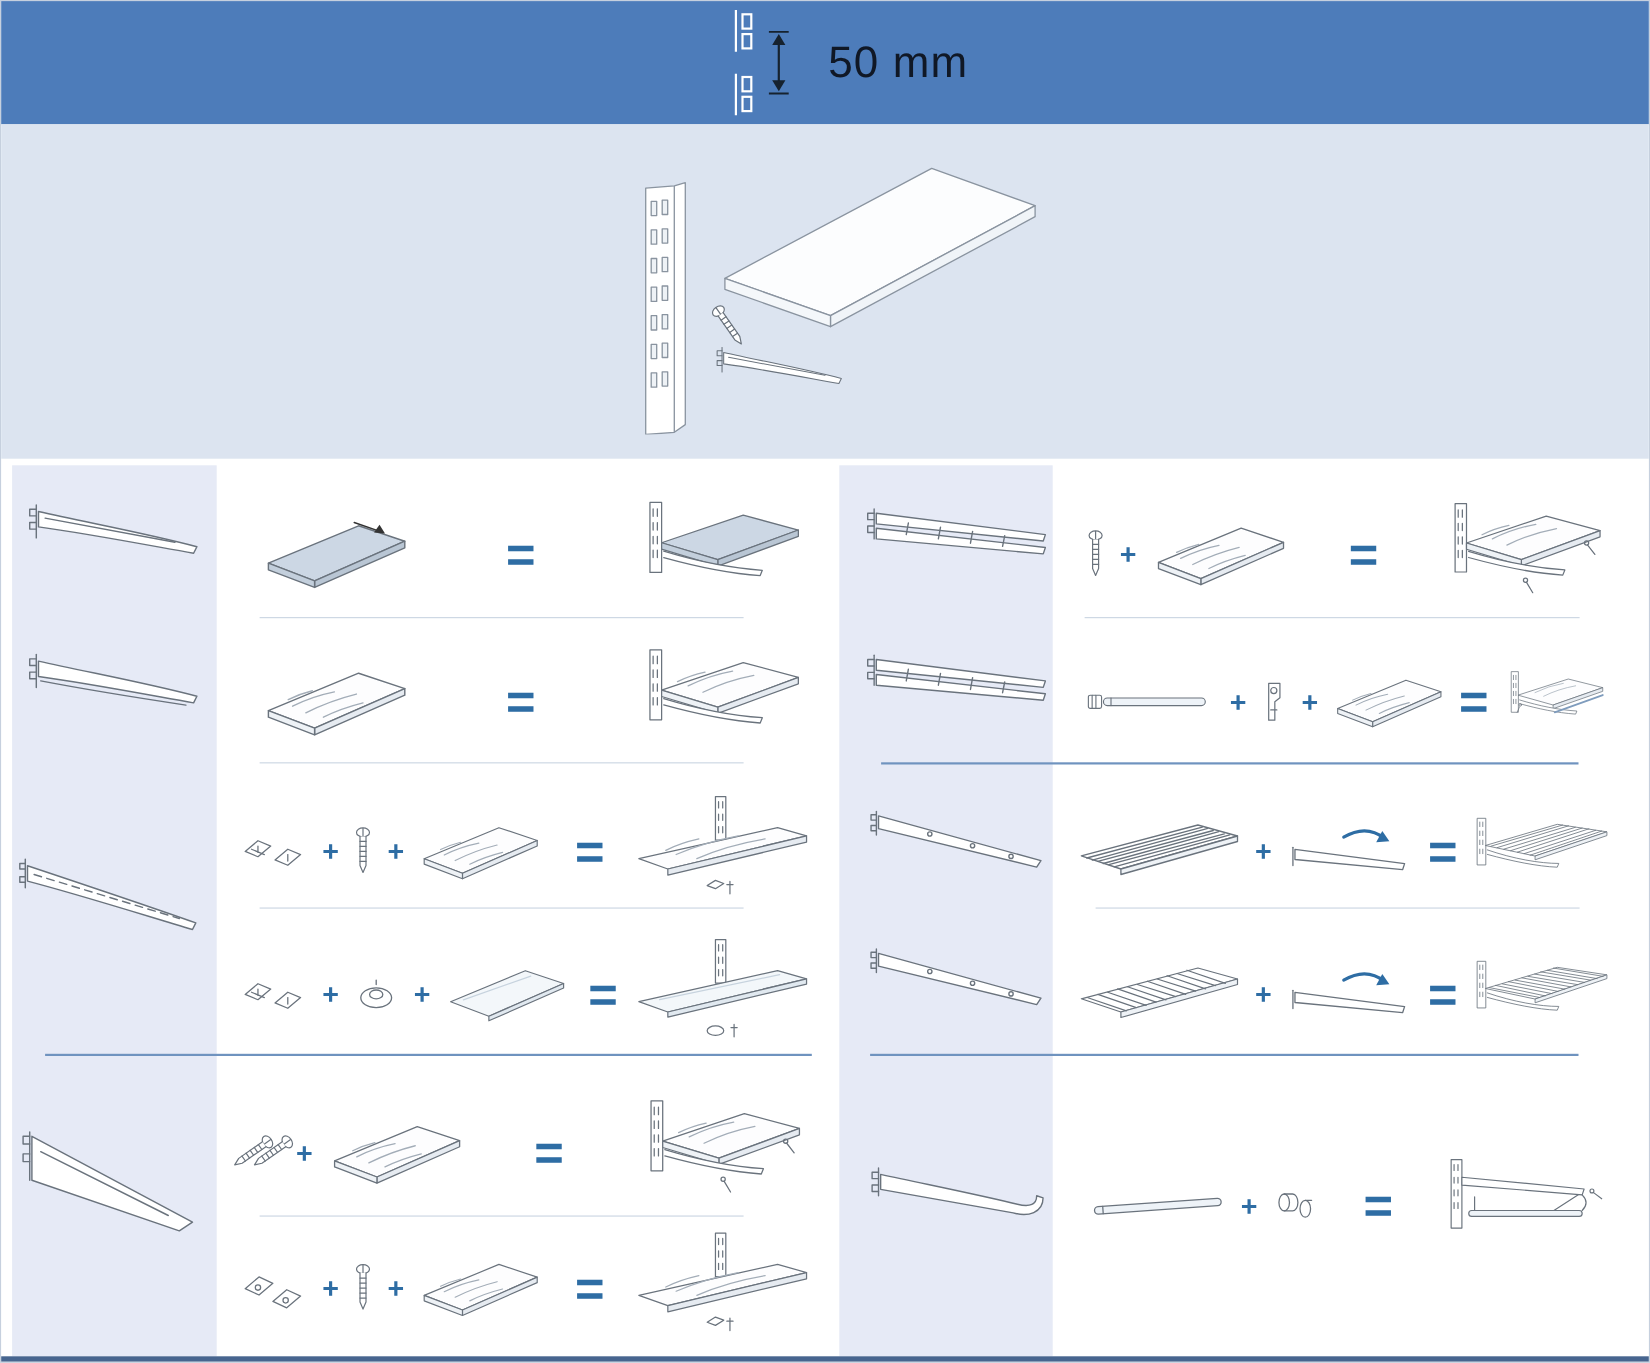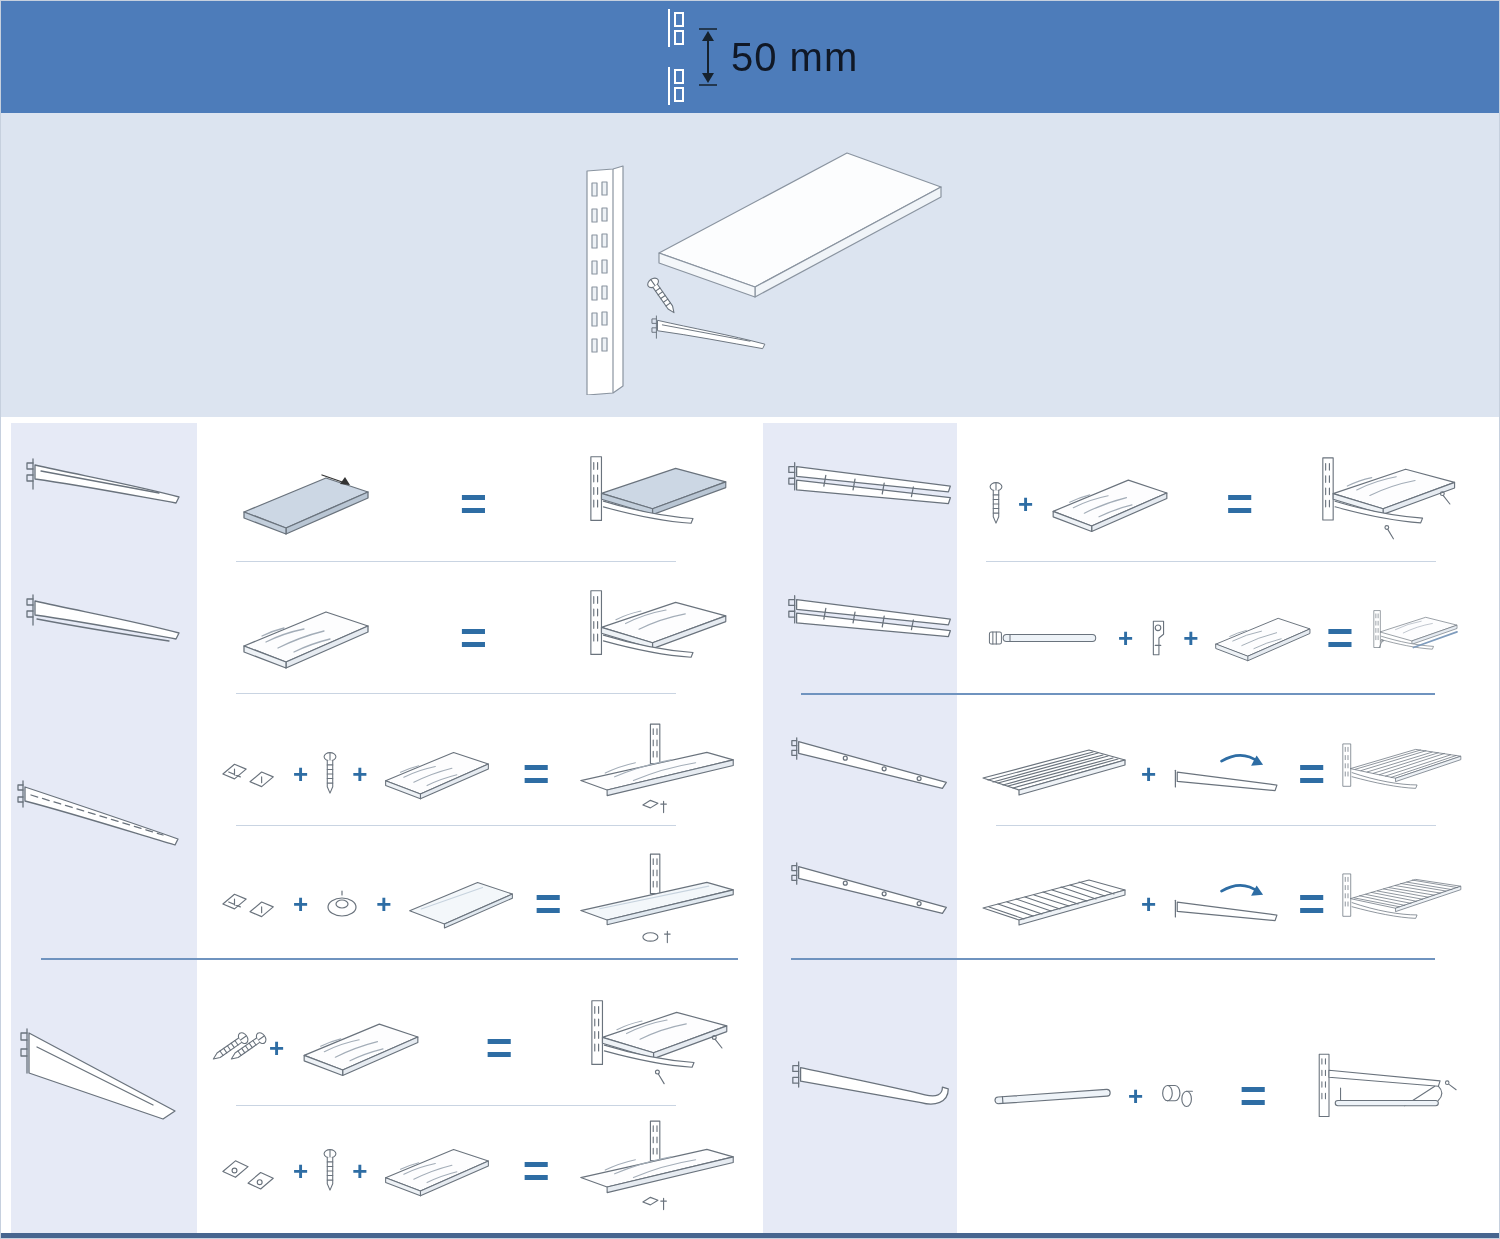--- a/index.html
+++ b/index.html
@@ -1,19 +1,19 @@
 <!DOCTYPE html>
 <html><head>
 <meta charset="utf-8">
 <style>
   html,body{margin:0;padding:0;background:#fff;font-family:"Liberation Sans",sans-serif;}
   .page{position:relative;width:1500px;height:1239px;background:#ffffff;border:1px solid #c6d0de;box-sizing:border-box;overflow:hidden;}
   .header{position:absolute;left:0;top:0;width:100%;height:112px;background:#4d7cba;}
   .measure-wrap{position:absolute;left:660px;top:8px;height:96px;display:flex;align-items:center;}
-  .mm{font-size:40px;color:#101826;margin-left:10px;font-weight:500;letter-spacing:1px;}
+  .mm{font-size:40px;color:#101826;margin-left:32px;font-weight:500;letter-spacing:1px;}
   .hero{position:absolute;left:0;top:112px;width:100%;height:304px;background:#dce4f0;}
   .abs{position:absolute;}
   .sidebar{position:absolute;top:422px;height:810px;background:#e6eaf6;}
   .sb-left{left:10px;width:186px;}
   .sb-right{left:762px;width:194px;}
   .row{position:absolute;display:flex;align-items:center;justify-content:space-between;height:110px;}
   .parts{display:flex;align-items:center;gap:12px;}
   .eq{font-size:46px;font-weight:700;color:#2e6da4;line-height:1;margin:0 10px;}
   .plus{font-size:26px;font-weight:700;color:#2e6da4;line-height:1;}
   .divider{position:absolute;height:1px;background:#c9d4e2;}

